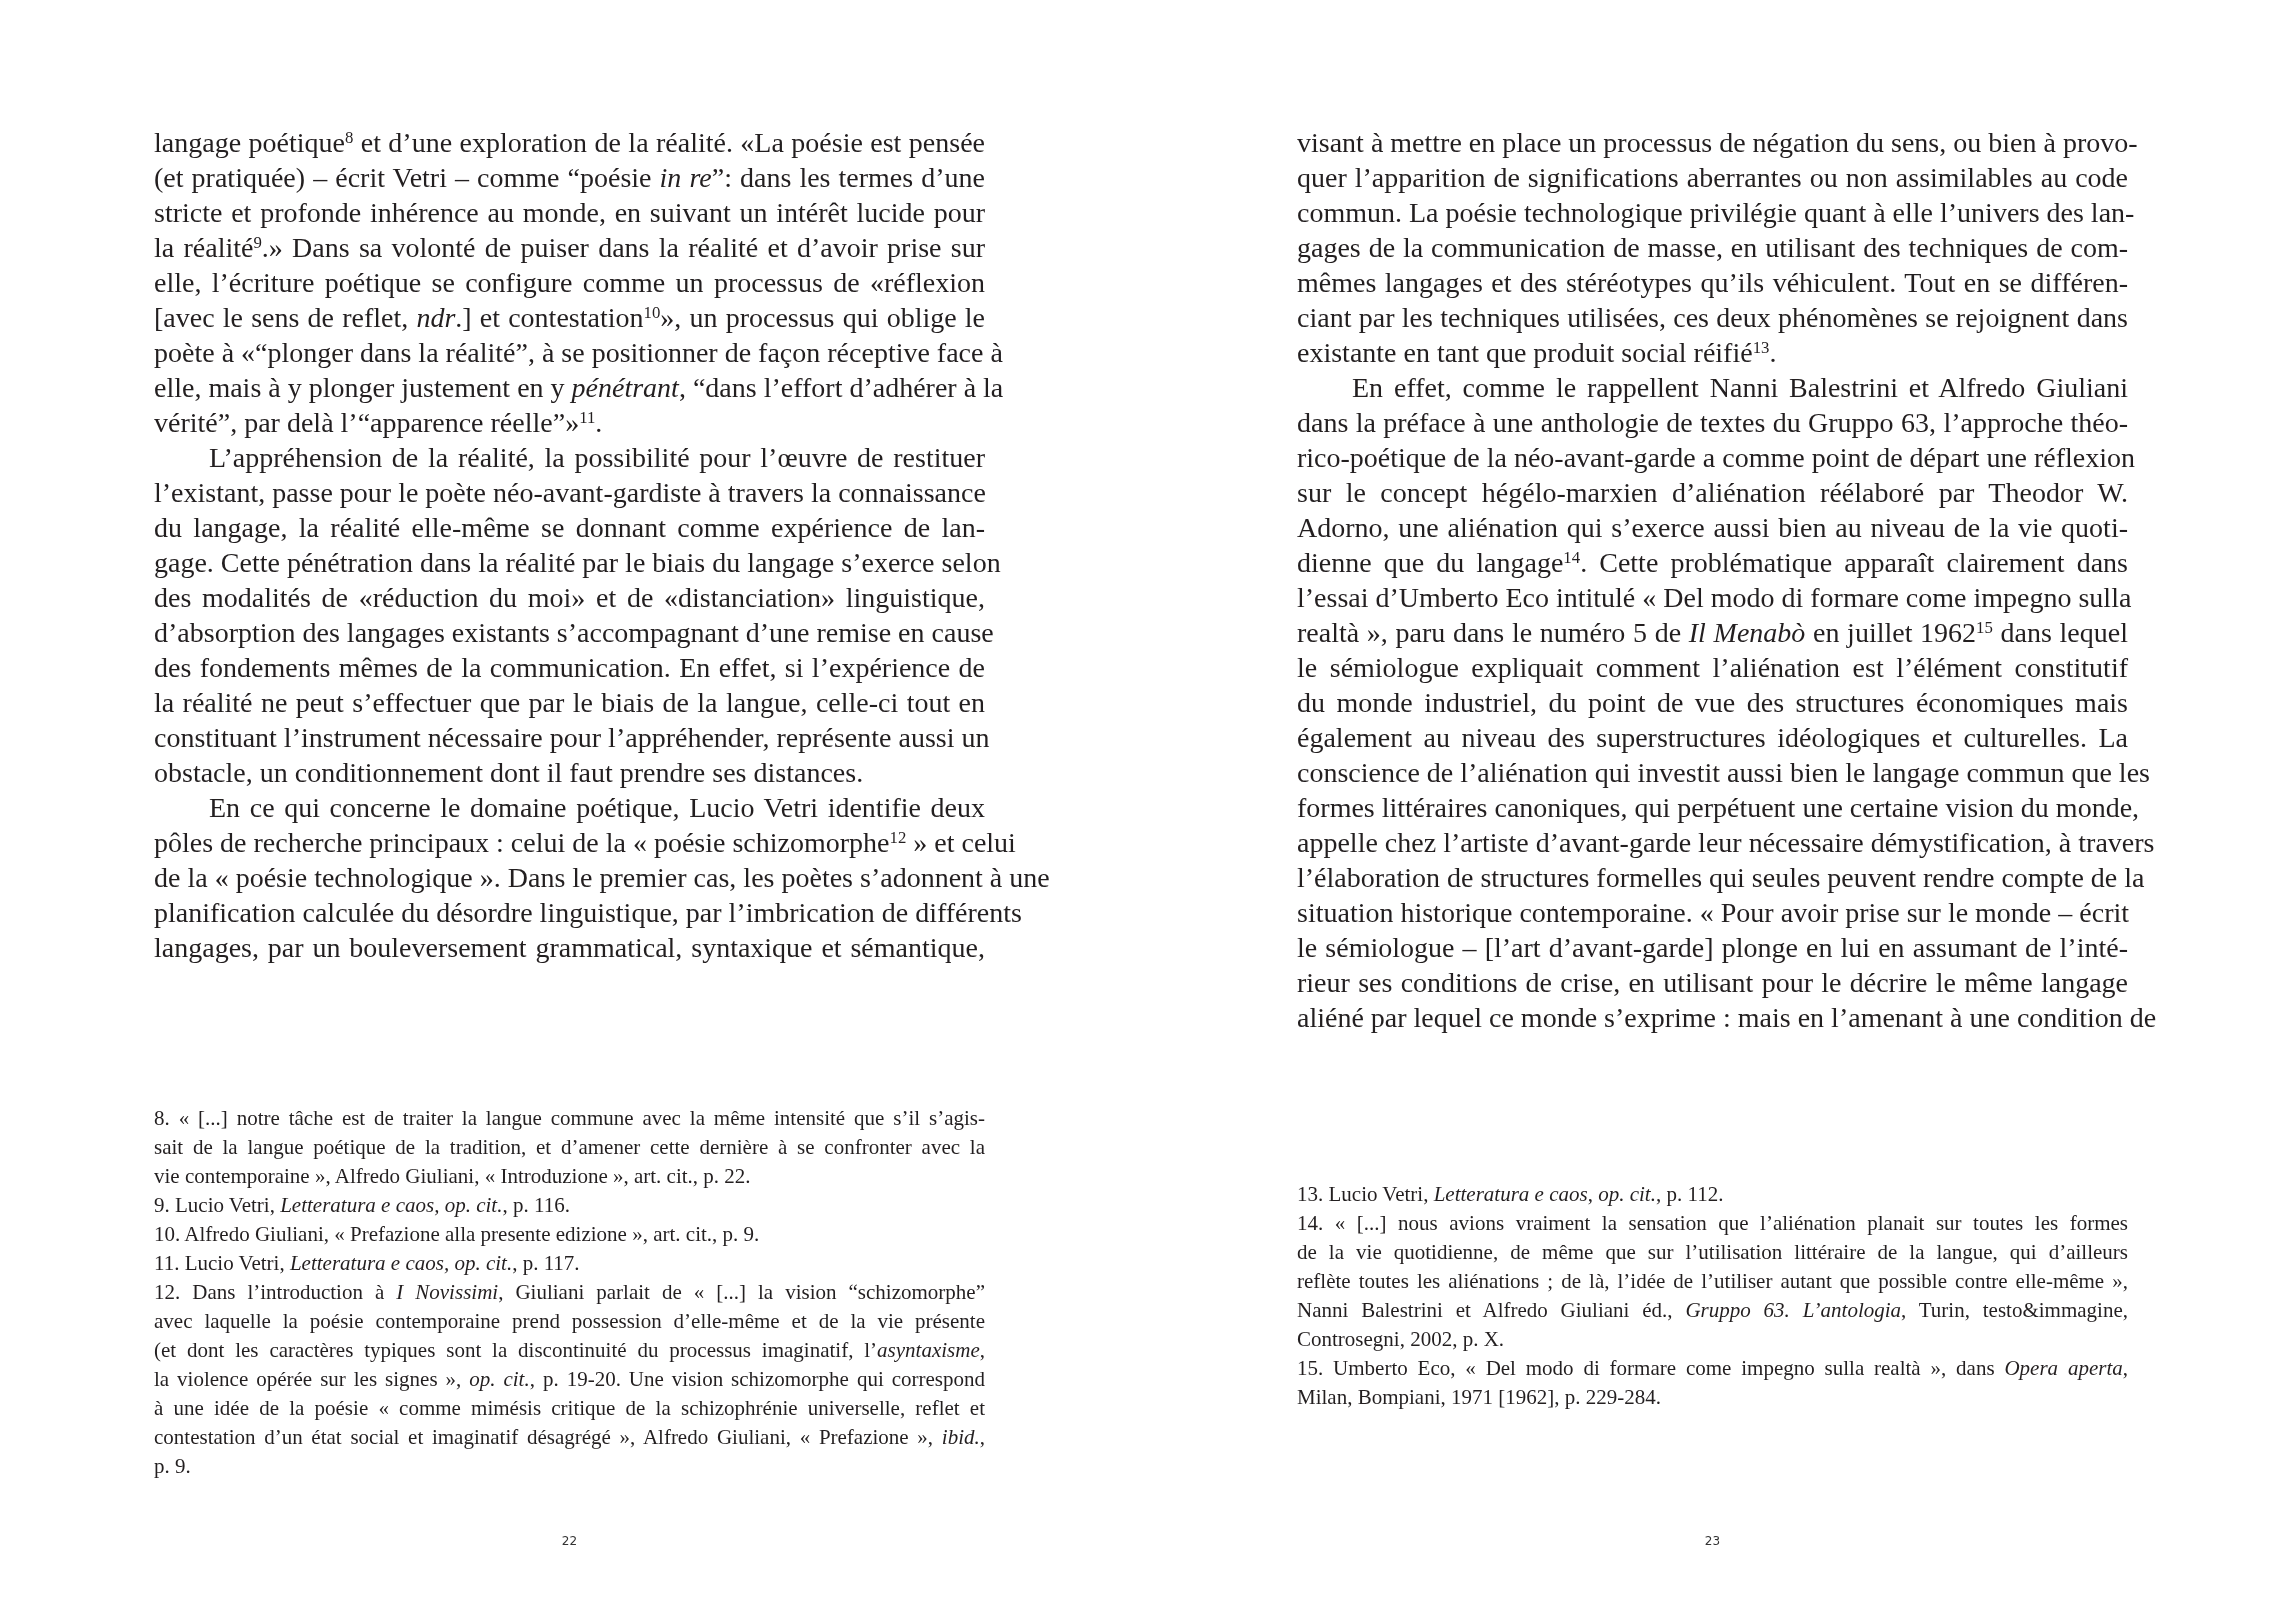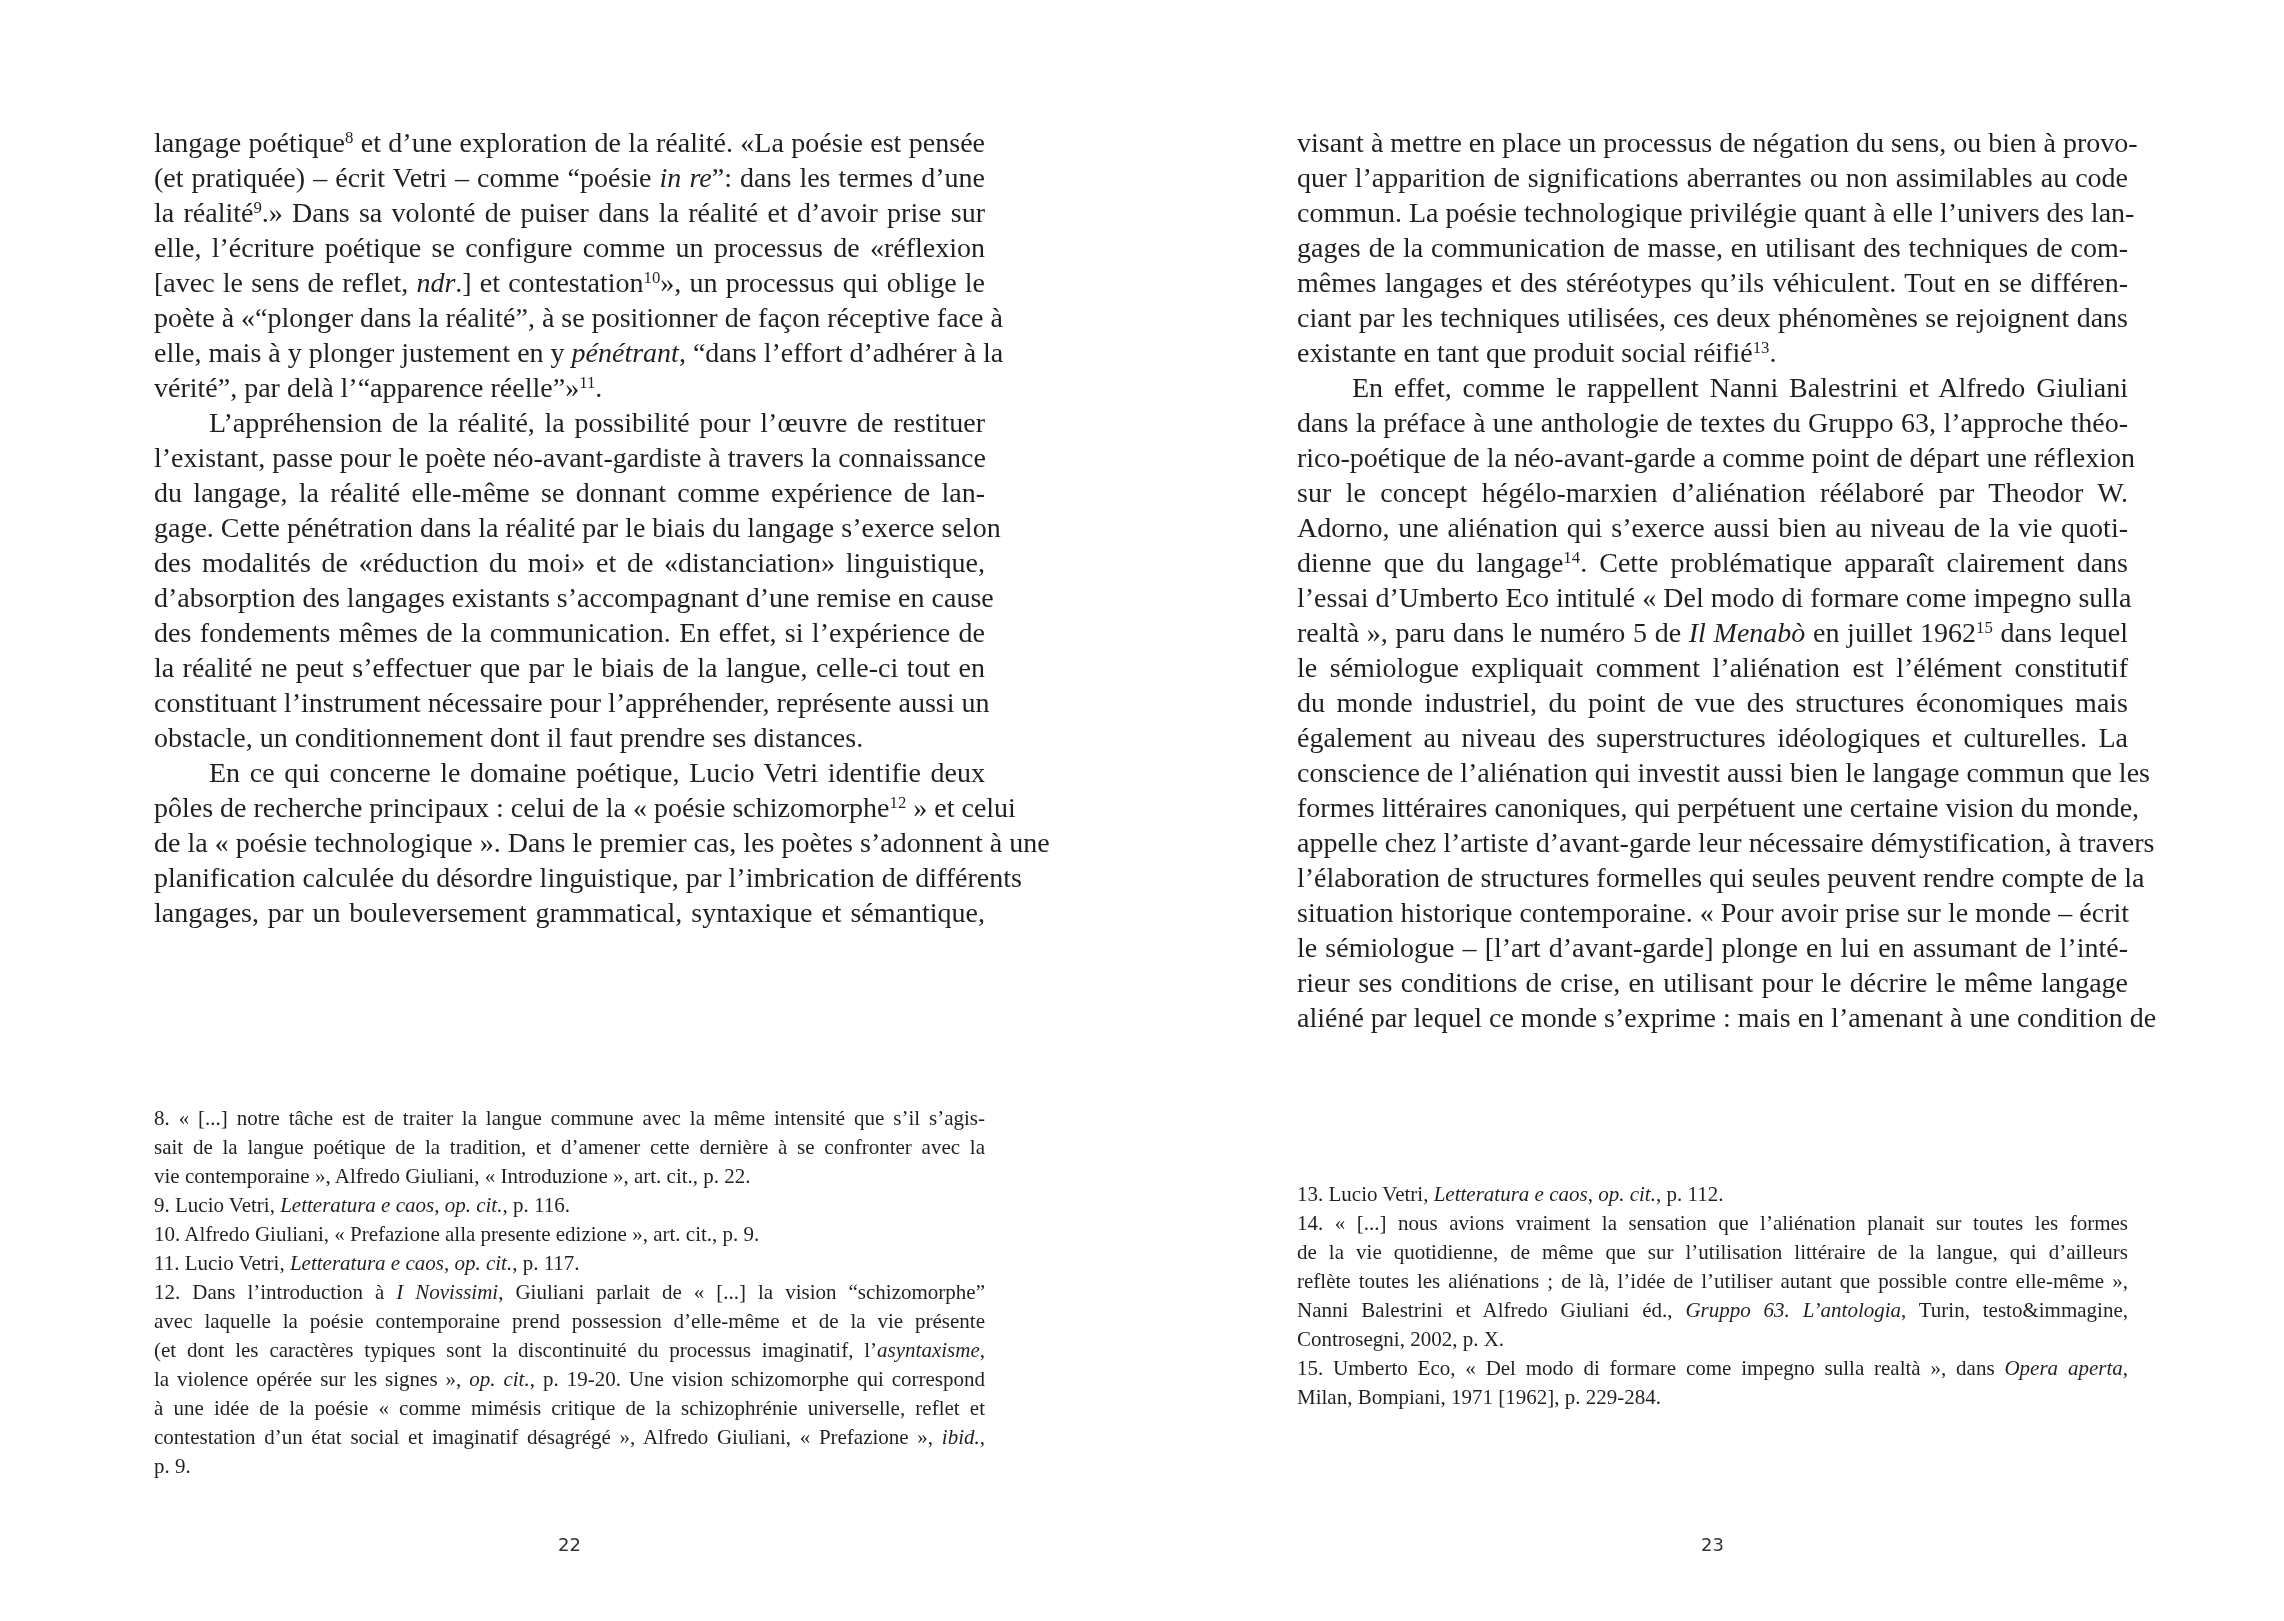--- a/index.html
+++ b/index.html
@@ -13,31 +13,32 @@
   .body-text { top:125px; font-family:"Liberation Serif", serif; font-size:28px; line-height:35px; }
   .line { display:block; height:35px; white-space:nowrap; text-align:justify; text-align-last:justify; overflow:visible; }
   .line.last { text-align-last:left; }
   .line.indent { text-indent:55px; }
   .fn { font-family:"Liberation Serif", serif; font-size:21px; line-height:29px; }
   .fn .line { height:29px; }
   .left .fn { top:1104px; }
   .right .fn { top:1180px; }
   sup { font-size:0.6em; line-height:0; vertical-align:0.55em; }
   i { font-style:italic; }
-  .pagenum { position:absolute; top:1534px; font-family:"DejaVu Sans", sans-serif; font-size:18px; color:#333; width:831px; text-align:center; }
+  .pagenum { position:absolute; top:1534px; font-family:"DejaVu Sans", sans-serif; font-size:12px; color:#333; width:831px; text-align:center; }
   .left .pagenum { left:154px; }
   .right .pagenum { left:154px; }
 </style>
 </head>
 <body>
 
 <div class="page left">
   <div class="col body-text">
       <span class="line">langage poétique<sup>8</sup> et d’une exploration de la réalité. «La poésie est pensée</span>
       <span class="line">(et pratiquée) – écrit Vetri – comme “poésie <i>in re</i>”: dans les termes d’une</span>
+      <span class="line">stricte et profonde inhérence au monde, en suivant un intérêt lucide pour</span>
       <span class="line">la réalité<sup>9</sup>.» Dans sa volonté de puiser dans la réalité et d’avoir prise sur</span>
       <span class="line">elle, l’écriture poétique se configure comme un processus de «réflexion</span>
       <span class="line">[avec le sens de reflet, <i>ndr</i>.] et contestation<sup>10</sup>», un processus qui oblige le</span>
       <span class="line">poète à «“plonger dans la réalité”, à se positionner de façon réceptive face à</span>
       <span class="line">elle, mais à y plonger justement en y <i>pénétrant</i>, “dans l’effort d’adhérer à la</span>
       <span class="line last">vérité”, par delà l’“apparence réelle”»<sup>11</sup>.</span>
       <span class="line indent">L’appréhension de la réalité, la possibilité pour l’œuvre de restituer</span>
       <span class="line">l’existant, passe pour le poète néo-avant-gardiste à travers la connaissance</span>
       <span class="line">du langage, la réalité elle-même se donnant comme expérience de lan-</span>
       <span class="line">gage. Cette pénétration dans la réalité par le biais du langage s’exerce selon</span>

